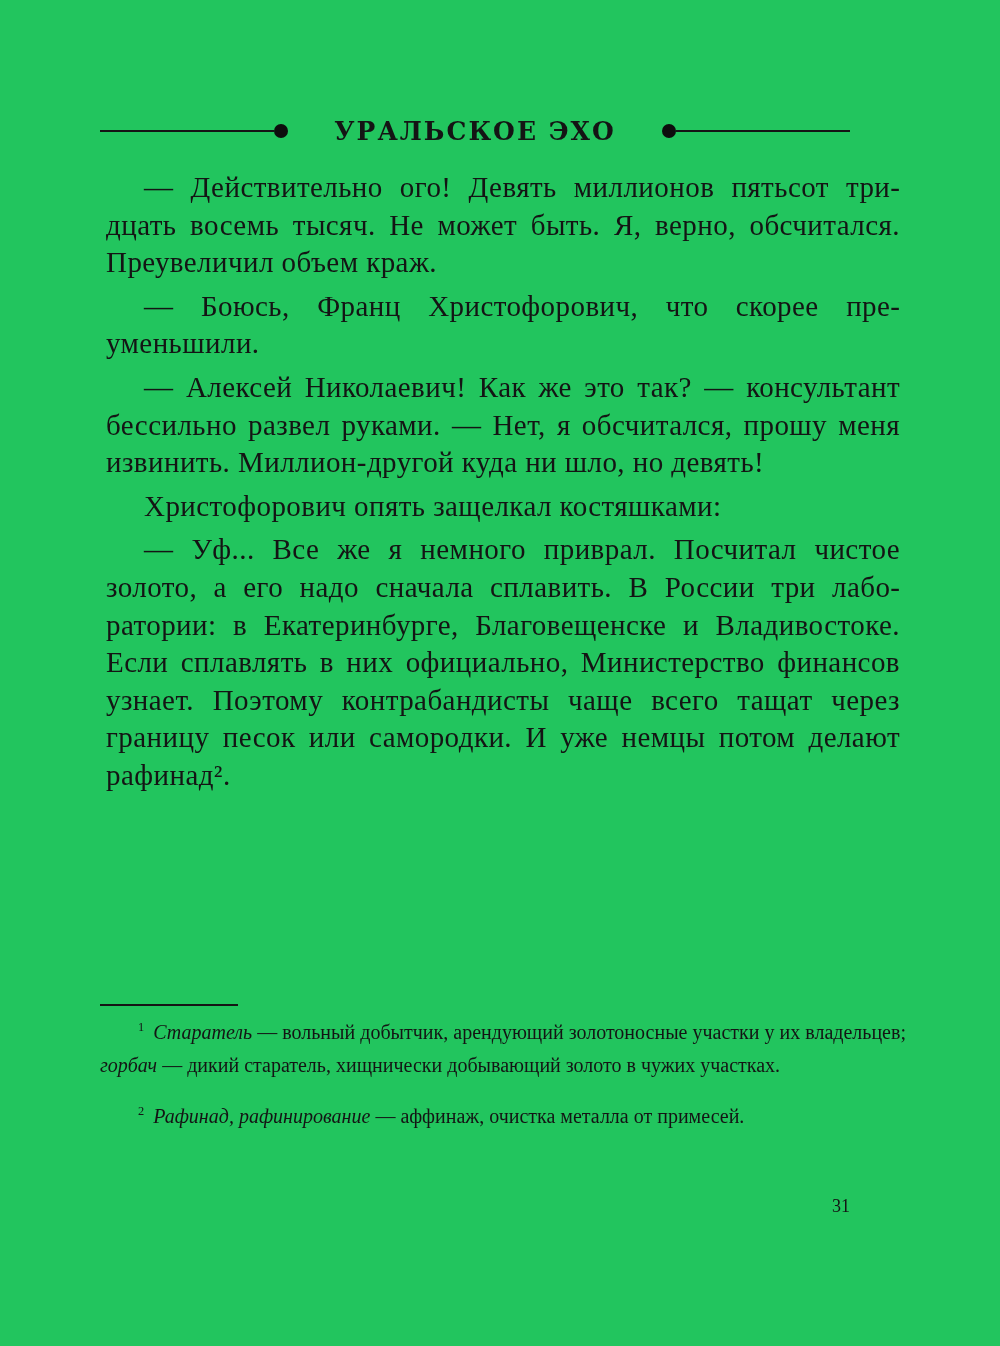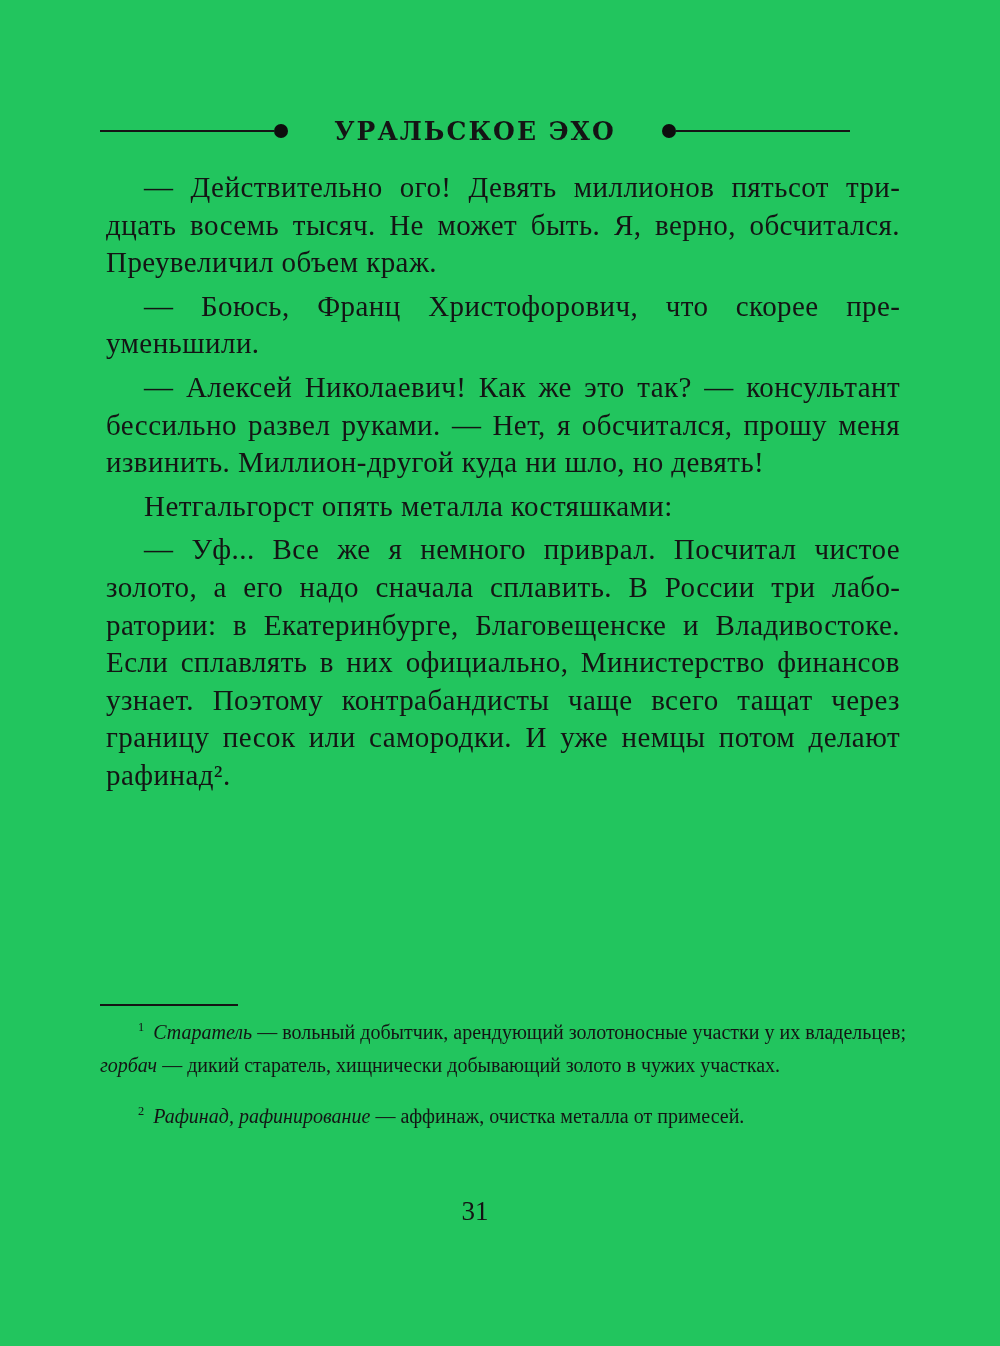--- a/index.html
+++ b/index.html
@@ -82,22 +82,22 @@
     margin-right: 9px;
   }
   .footnote i { font-style: italic; }
 
   
   .page-footer {
     position: absolute;
     top: 1196px;
     left: 100px;
     width: 750px;
-    text-align: center;
-    font-size: 27px;
+    text-align: right;
+    font-size: 18px;
   }
 </style>
 </head>
 <body>
 
 <div class="page">
 
   <header class="running-header">
     <div class="rule-group">
       <div class="rule-line"></div>
@@ -107,21 +107,21 @@
     <div class="rule-group">
       <div class="rule-dot"></div>
       <div class="rule-line"></div>
     </div>
   </header>
 
   <main class="page-body">
     <p>— Действительно ого! Девять миллионов пятьсот три­дцать восемь тысяч. Не может быть. Я, верно, обсчи­тался. Преувеличил объем краж.</p>
     <p>— Боюсь, Франц Христофорович, что скорее пре­уменьшили.</p>
     <p>— Алексей Николаевич! Как же это так? — консультант бессильно развел руками. — Нет, я обсчитался, прошу меня извинить. Миллион-другой куда ни шло, но девять!</p>
-    <p>Нетгальгорст опять металла костяшками:</p>
+    <p>Христофорович опять защелкал костяшками:</p>
     <p>— Уф... Все же я немного приврал. Посчитал чистое золото, а его надо сначала сплавить. В России три лабо­ратории: в Екатеринбурге, Благовещенске и Владивосто­ке. Если сплавлять в них официально, Министерство финансов узнает. Поэтому контрабандисты чаще всего тащат через границу песок или самородки. И уже немцы потом делают рафинад².</p>
   </main>
 
   <section class="footnotes">
     <div class="fn-rule"></div>
     <p class="footnote"><sup>1</sup><i>Старатель</i><span> — вольный добытчик, арендующий золотонос­ные участки у их владельцев; </span><i>горбач</i><span> — дикий старатель, хищни­чески добывающий золото в чужих участках.</span></p>
     <p class="footnote"><sup>2</sup><i>Рафинад, рафинирование</i><span> — аффинаж, очистка металла от примесей.</span></p>
   </section>
 
   <footer class="page-footer">

